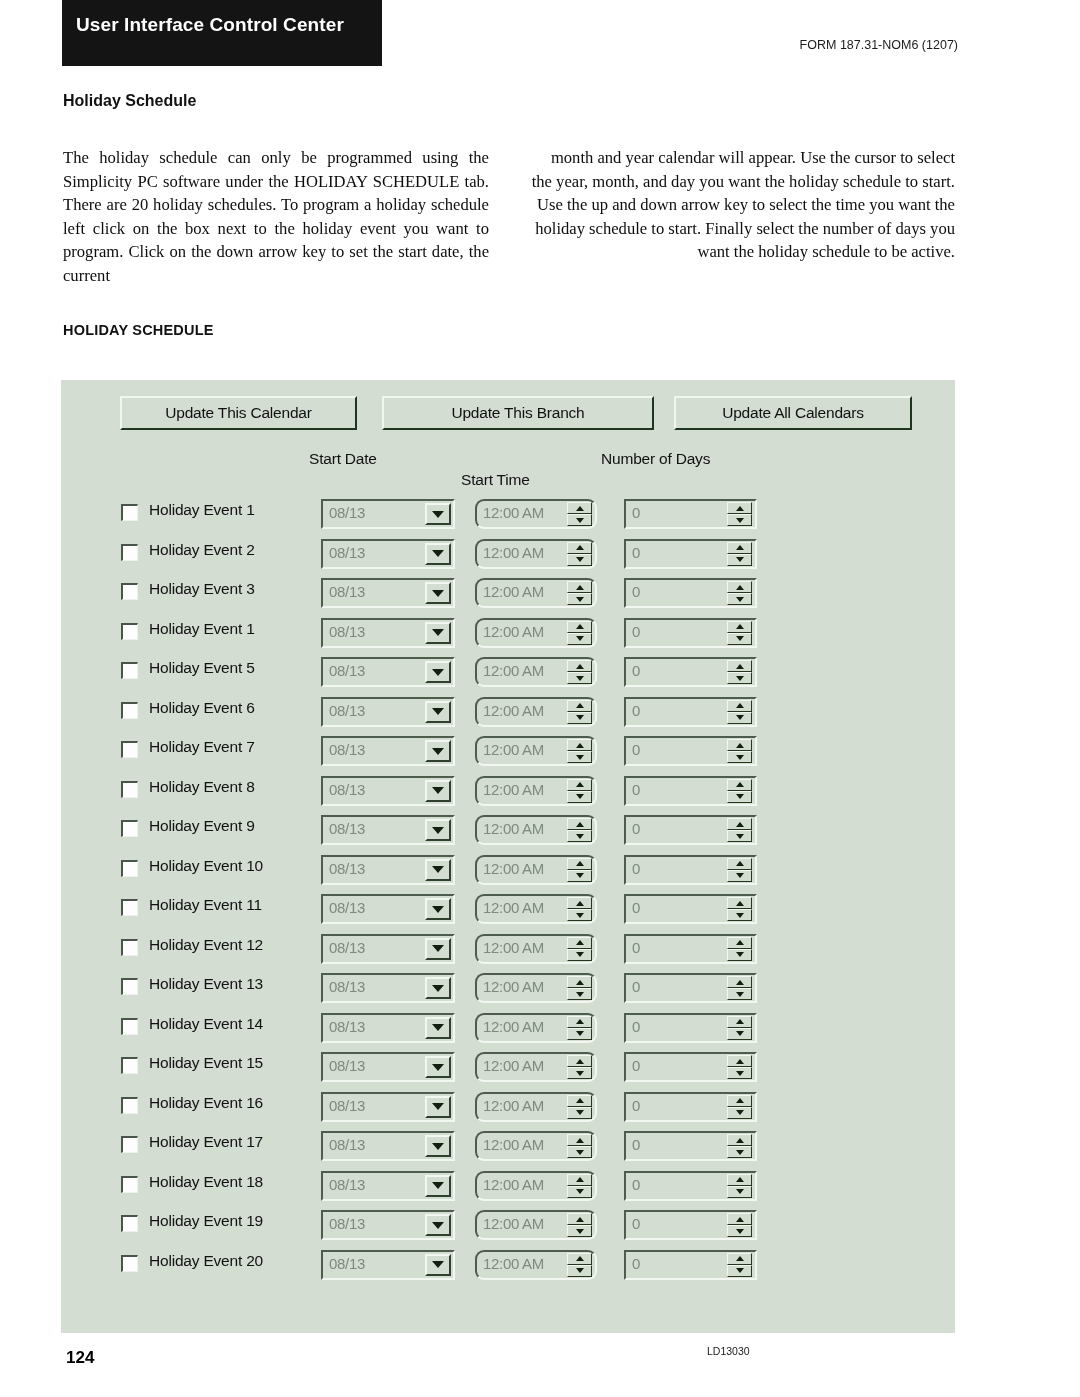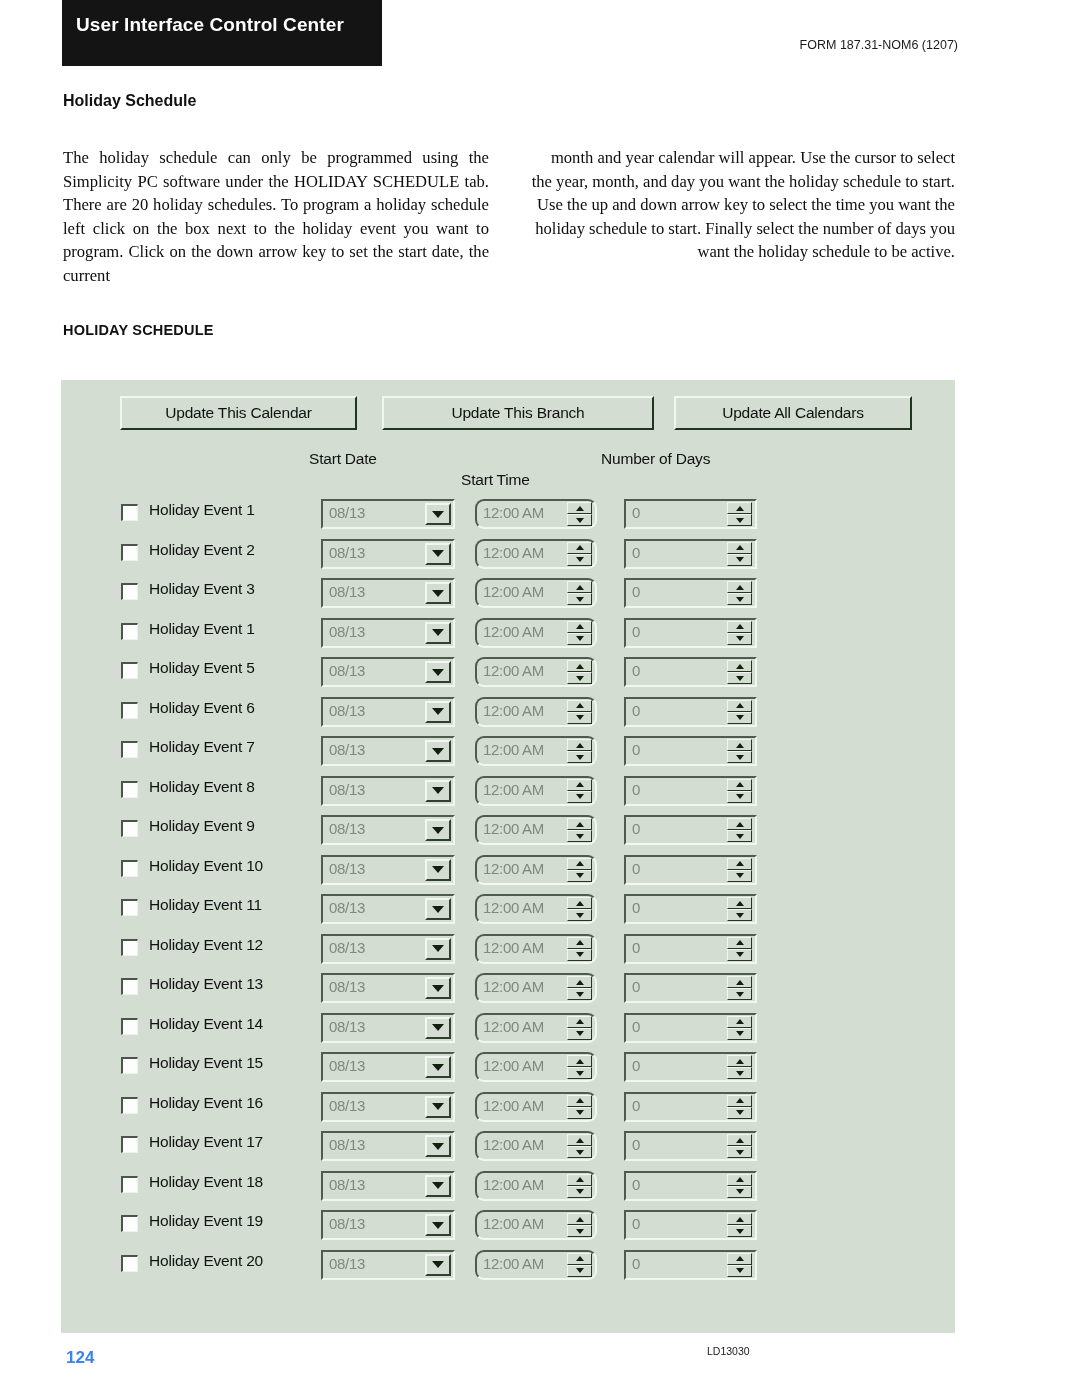--- a/index.html
+++ b/index.html
@@ -258,21 +258,21 @@
   .days-field { left: 531px; top: 3px; width: 133px; height: 30px; }
   .days-spinner { right: 3px; }
 
   
   #page-number {
     position: absolute;
     left: 66px;
     top: 1348px;
     font-size: 17px;
     font-weight: bold;
-    color: #3b82f6;
+    color: #000000;
   }
   #doc-code {
     position: absolute;
     left: 707px;
     top: 1345px;
     font-size: 10.5px;
     color: #1b1b1b;
     white-space: nowrap;
   }
   #company-name {

